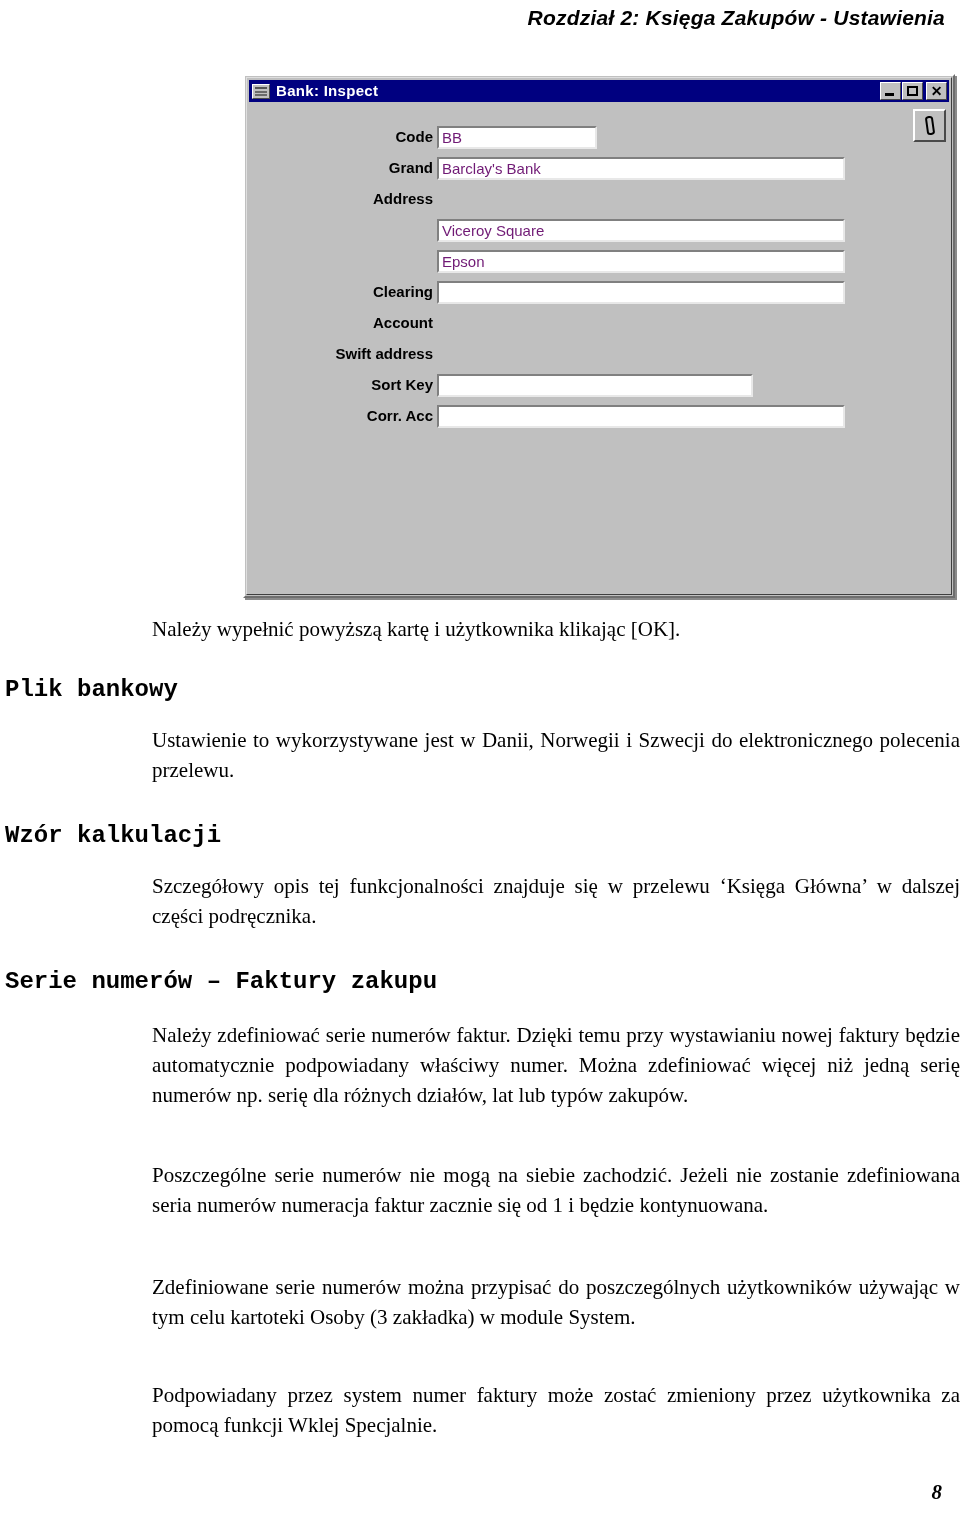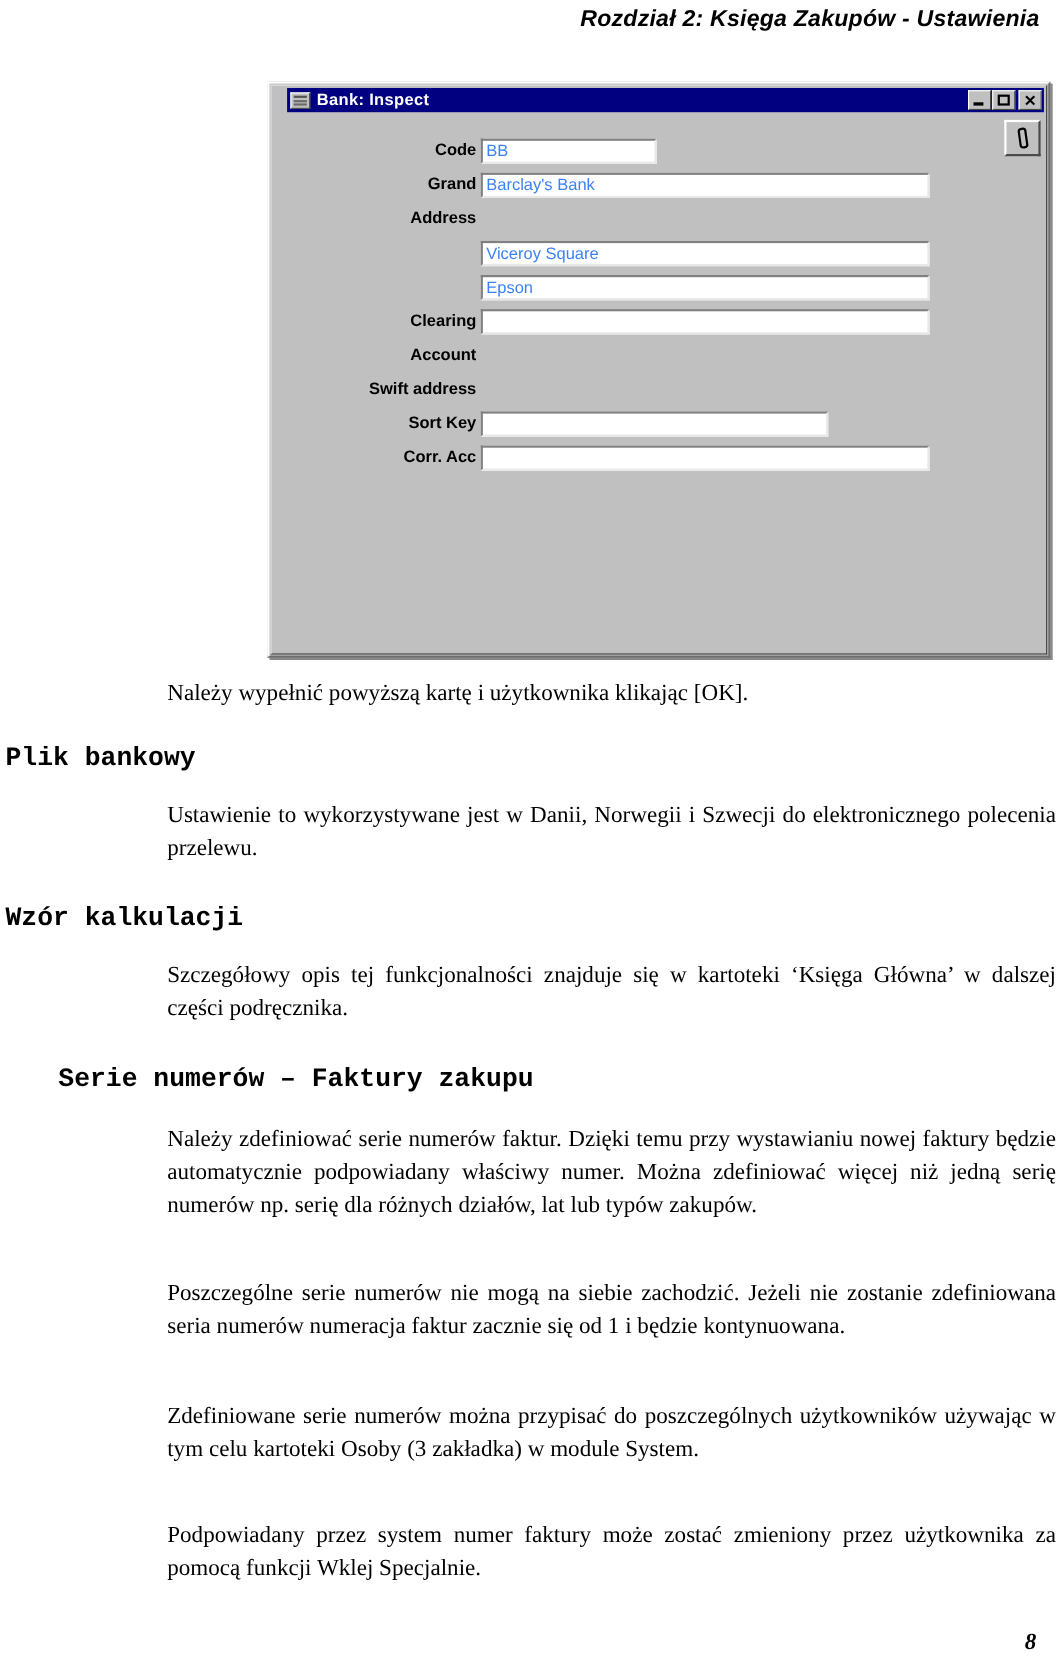--- a/index.html
+++ b/index.html
@@ -65,21 +65,20 @@
     position: absolute;
     left: 4px;
     top: 4px;
     right: 4px;
     height: 22px;
     background: #000080;
     display: flex;
     align-items: center;
     padding: 0 2px 0 3px;
     box-sizing: border-box;
-    margin-left: 12px;
   }
   .title-icon {
     width: 18px;
     height: 15px;
     background: #c0c0c0;
     border-top: 1px solid #ffffff;
     border-left: 1px solid #ffffff;
     border-right: 1px solid #4a4a4a;
     border-bottom: 1px solid #4a4a4a;
     position: relative;
@@ -209,21 +208,21 @@
     background: #ffffff;
     border-top: 2px solid #808080;
     border-left: 2px solid #808080;
     border-right: 2px solid #e8e8e8;
     border-bottom: 2px solid #e8e8e8;
     box-sizing: border-box;
     font-family: "Liberation Sans", sans-serif;
     font-size: 15px;
     line-height: 19px;
     padding: 0 3px;
-    color: #3b82f6;
+    color: #701a75;
     white-space: nowrap;
     overflow: hidden;
   }
   .field.w-code  { width: 160px; }
   .field.w-full  { width: 408px; }
   .field.w-sort  { width: 316px; }
 
   
   .body-text {
     position: absolute;
@@ -237,21 +236,21 @@
   .heading {
     position: absolute;
     left: 5px;
     font-family: Liberation Mono, monospace;
     font-weight: bold;
     font-size: 24px;
     line-height: 28px;
     color: #000;
     white-space: nowrap;
   }
-  .heading.wide { left: 5px; margin-left: 48px; }
+  .heading.wide { left: 5px; }
   .page-number {
     position: absolute;
     right: 18px;
     bottom: 12px;
     font-family: "Liberation Serif", serif;
     font-style: italic;
     font-weight: bold;
     font-size: 21px;
     color: #000;
   }
@@ -329,21 +328,21 @@
 
   </div>
 </div>
 
 <div class="body-text indent" style="top:614px">Należy wypełnić powyższą kartę i użytkownika klikając [OK].</div>
 
 <div class="heading" style="top:676px">Plik bankowy</div>
 <div class="body-text indent" style="top:725px">Ustawienie to wykorzystywane jest w Danii, Norwegii i Szwecji do elektronicznego polecenia przelewu.</div>
 
 <div class="heading" style="top:822px">Wzór kalkulacji</div>
-<div class="body-text indent" style="top:871px">Szczegółowy opis tej funkcjonalności znajduje się w kartoteki ‘Księga Główna’ w dalszej części podręcznika.</div>
+<div class="body-text indent" style="top:871px">Szczegółowy opis tej funkcjonalności znajduje się w przelewu ‘Księga Główna’ w dalszej części podręcznika.</div>
 
 <div class="heading wide" style="top:968px">Serie numerów – Faktury zakupu</div>
 <div class="body-text indent" style="top:1020px">Należy zdefiniować serie numerów faktur. Dzięki temu przy wystawianiu nowej faktury będzie automatycznie podpowiadany właściwy numer. Można zdefiniować więcej niż jedną serię numerów np. serię dla różnych działów, lat lub typów zakupów.</div>
 <div class="body-text indent" style="top:1160px">Poszczególne serie numerów nie mogą na siebie zachodzić. Jeżeli nie zostanie zdefiniowana seria numerów numeracja faktur zacznie się od 1 i będzie kontynuowana.</div>
 <div class="body-text indent" style="top:1272px">Zdefiniowane serie numerów można przypisać do poszczególnych użytkowników używając w tym celu kartoteki Osoby (3 zakładka) w module System.</div>
 <div class="body-text indent" style="top:1380px">Podpowiadany przez system numer faktury może zostać zmieniony przez użytkownika za pomocą funkcji Wklej Specjalnie.</div>
 
 <div class="page-number">8</div>
 
 </body></html>

